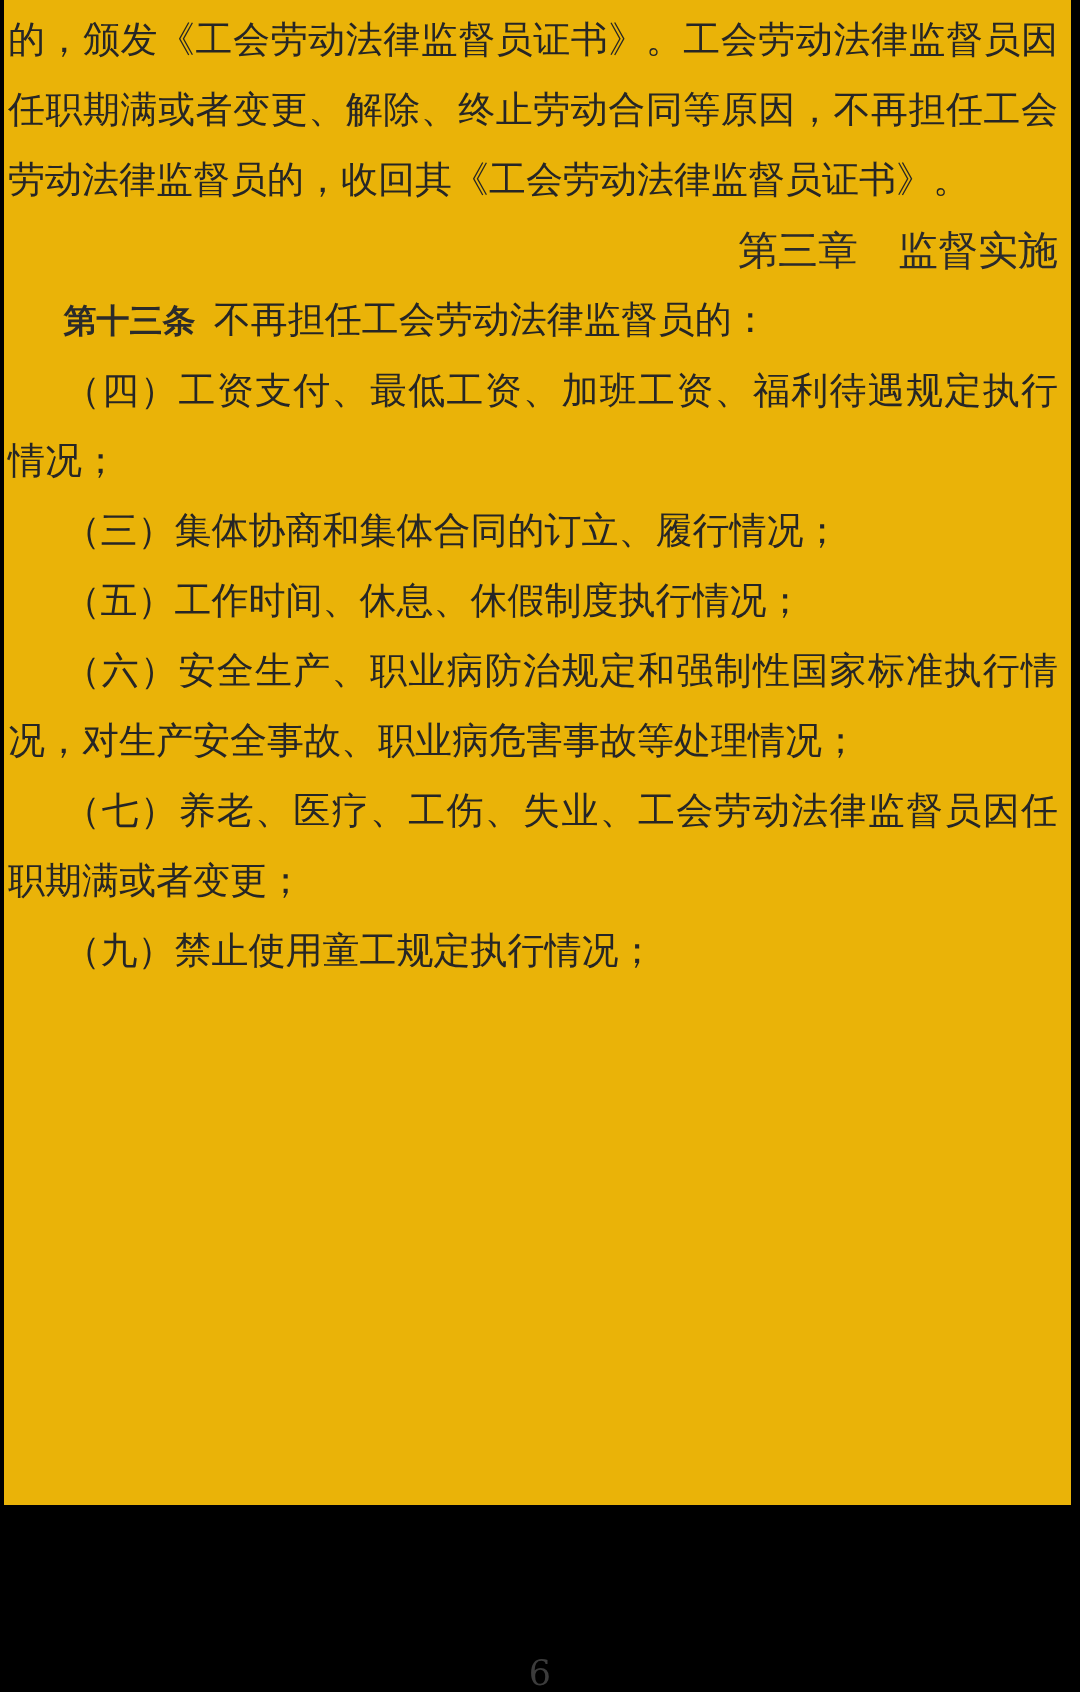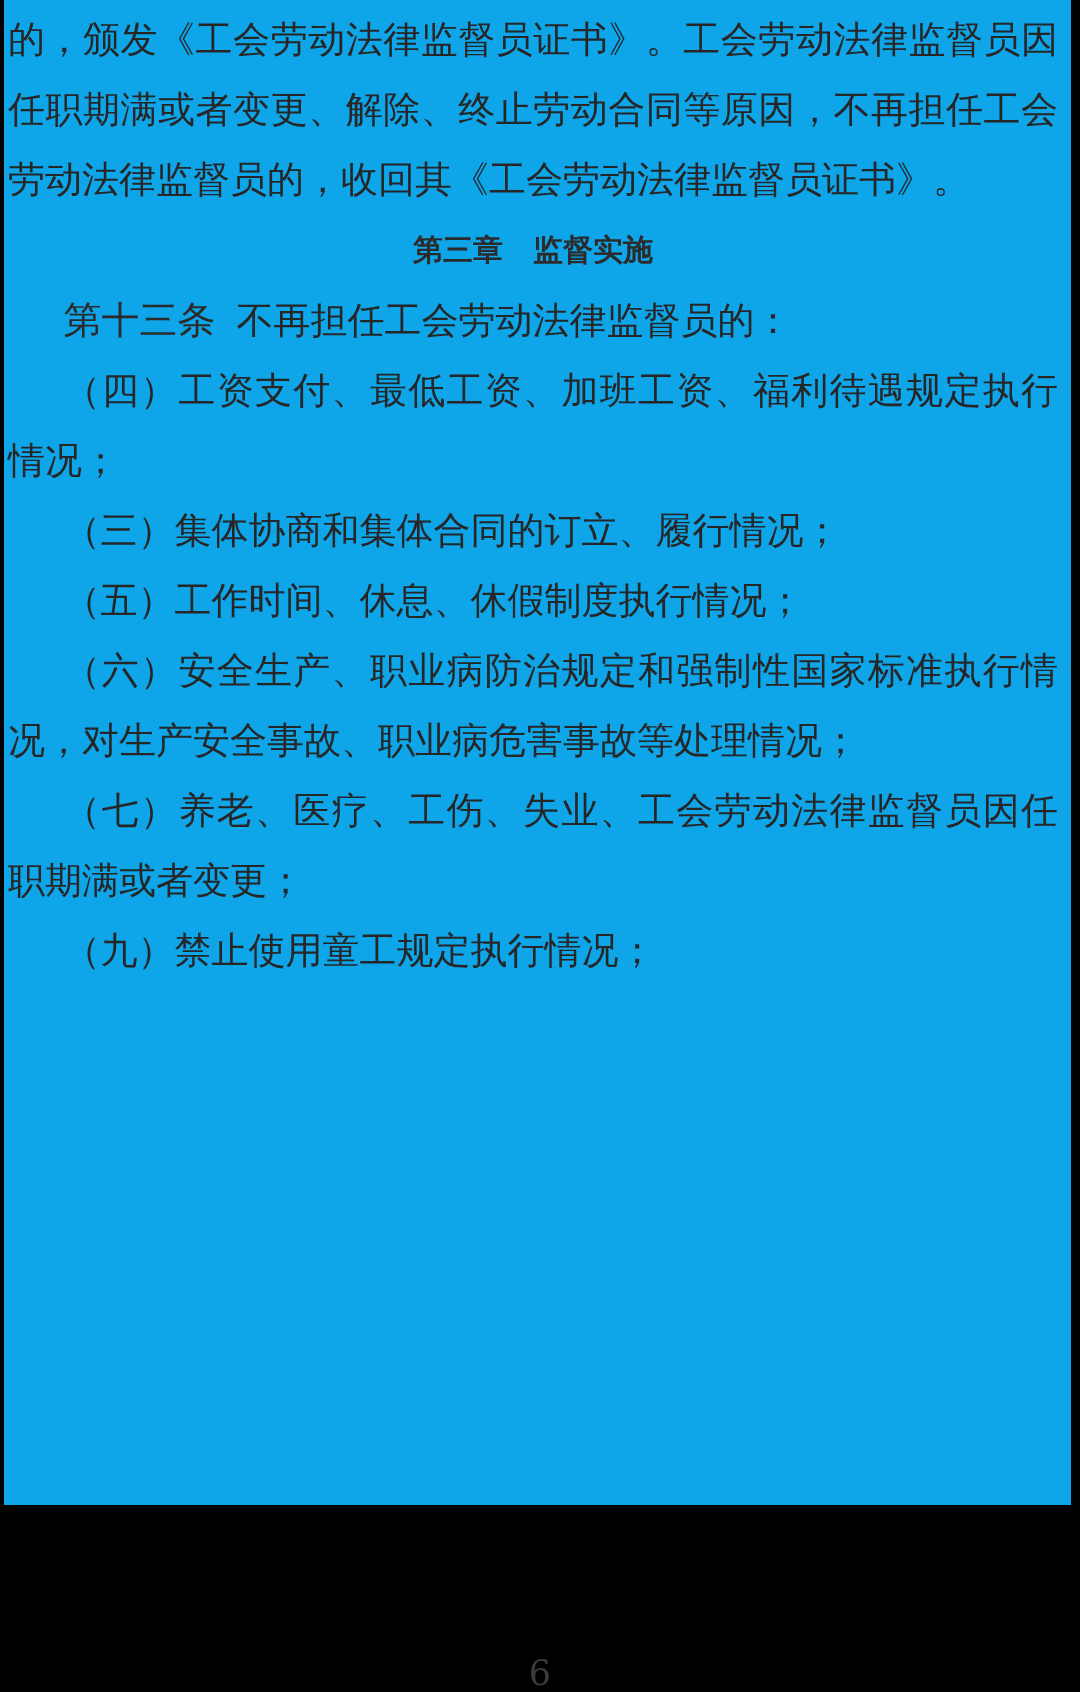--- a/index.html
+++ b/index.html
@@ -7,46 +7,46 @@
     width:1080px;height:1692px;
     background:#000;
     position:relative;
     overflow:hidden;
     font-family:"Liberation Serif", serif;
   }
   .page{
     position:absolute;
     left:4px; top:0;
     width:1067px; height:1505px;
-    background:#0ea5e9;
+    background:#eab308;
     box-sizing:border-box;
     padding:5px 0 0 4px;
   }
   .content{
     width:1050px;
     color:#262626;
     font-size:37px;
     line-height:70px;
     text-align:justify;
     word-break:normal;
   }
   .content p{margin:0;}
   .indent{text-indent:1.5em;}
   .chapter{
-    text-align:center;
+    text-align:right;
     font-family:"Liberation Sans", sans-serif;
-    font-weight:bold;
-    font-size:30px;
+    font-weight:normal;
+    font-size:40px;
     color:#2b2b2b;
     text-indent:0;
   }
   .article .article-label{
     font-family:"Liberation Sans", sans-serif;
-    font-weight:normal;
-    font-size:38px;
+    font-weight:bold;
+    font-size:33px;
     color:#2b2b2b;
     margin-right:0.55em;
   }
   .edge-right{
     position:absolute;
     right:0; top:0;
     width:9px; height:1692px;
     background:#000;
   }
   .footer-bar{

